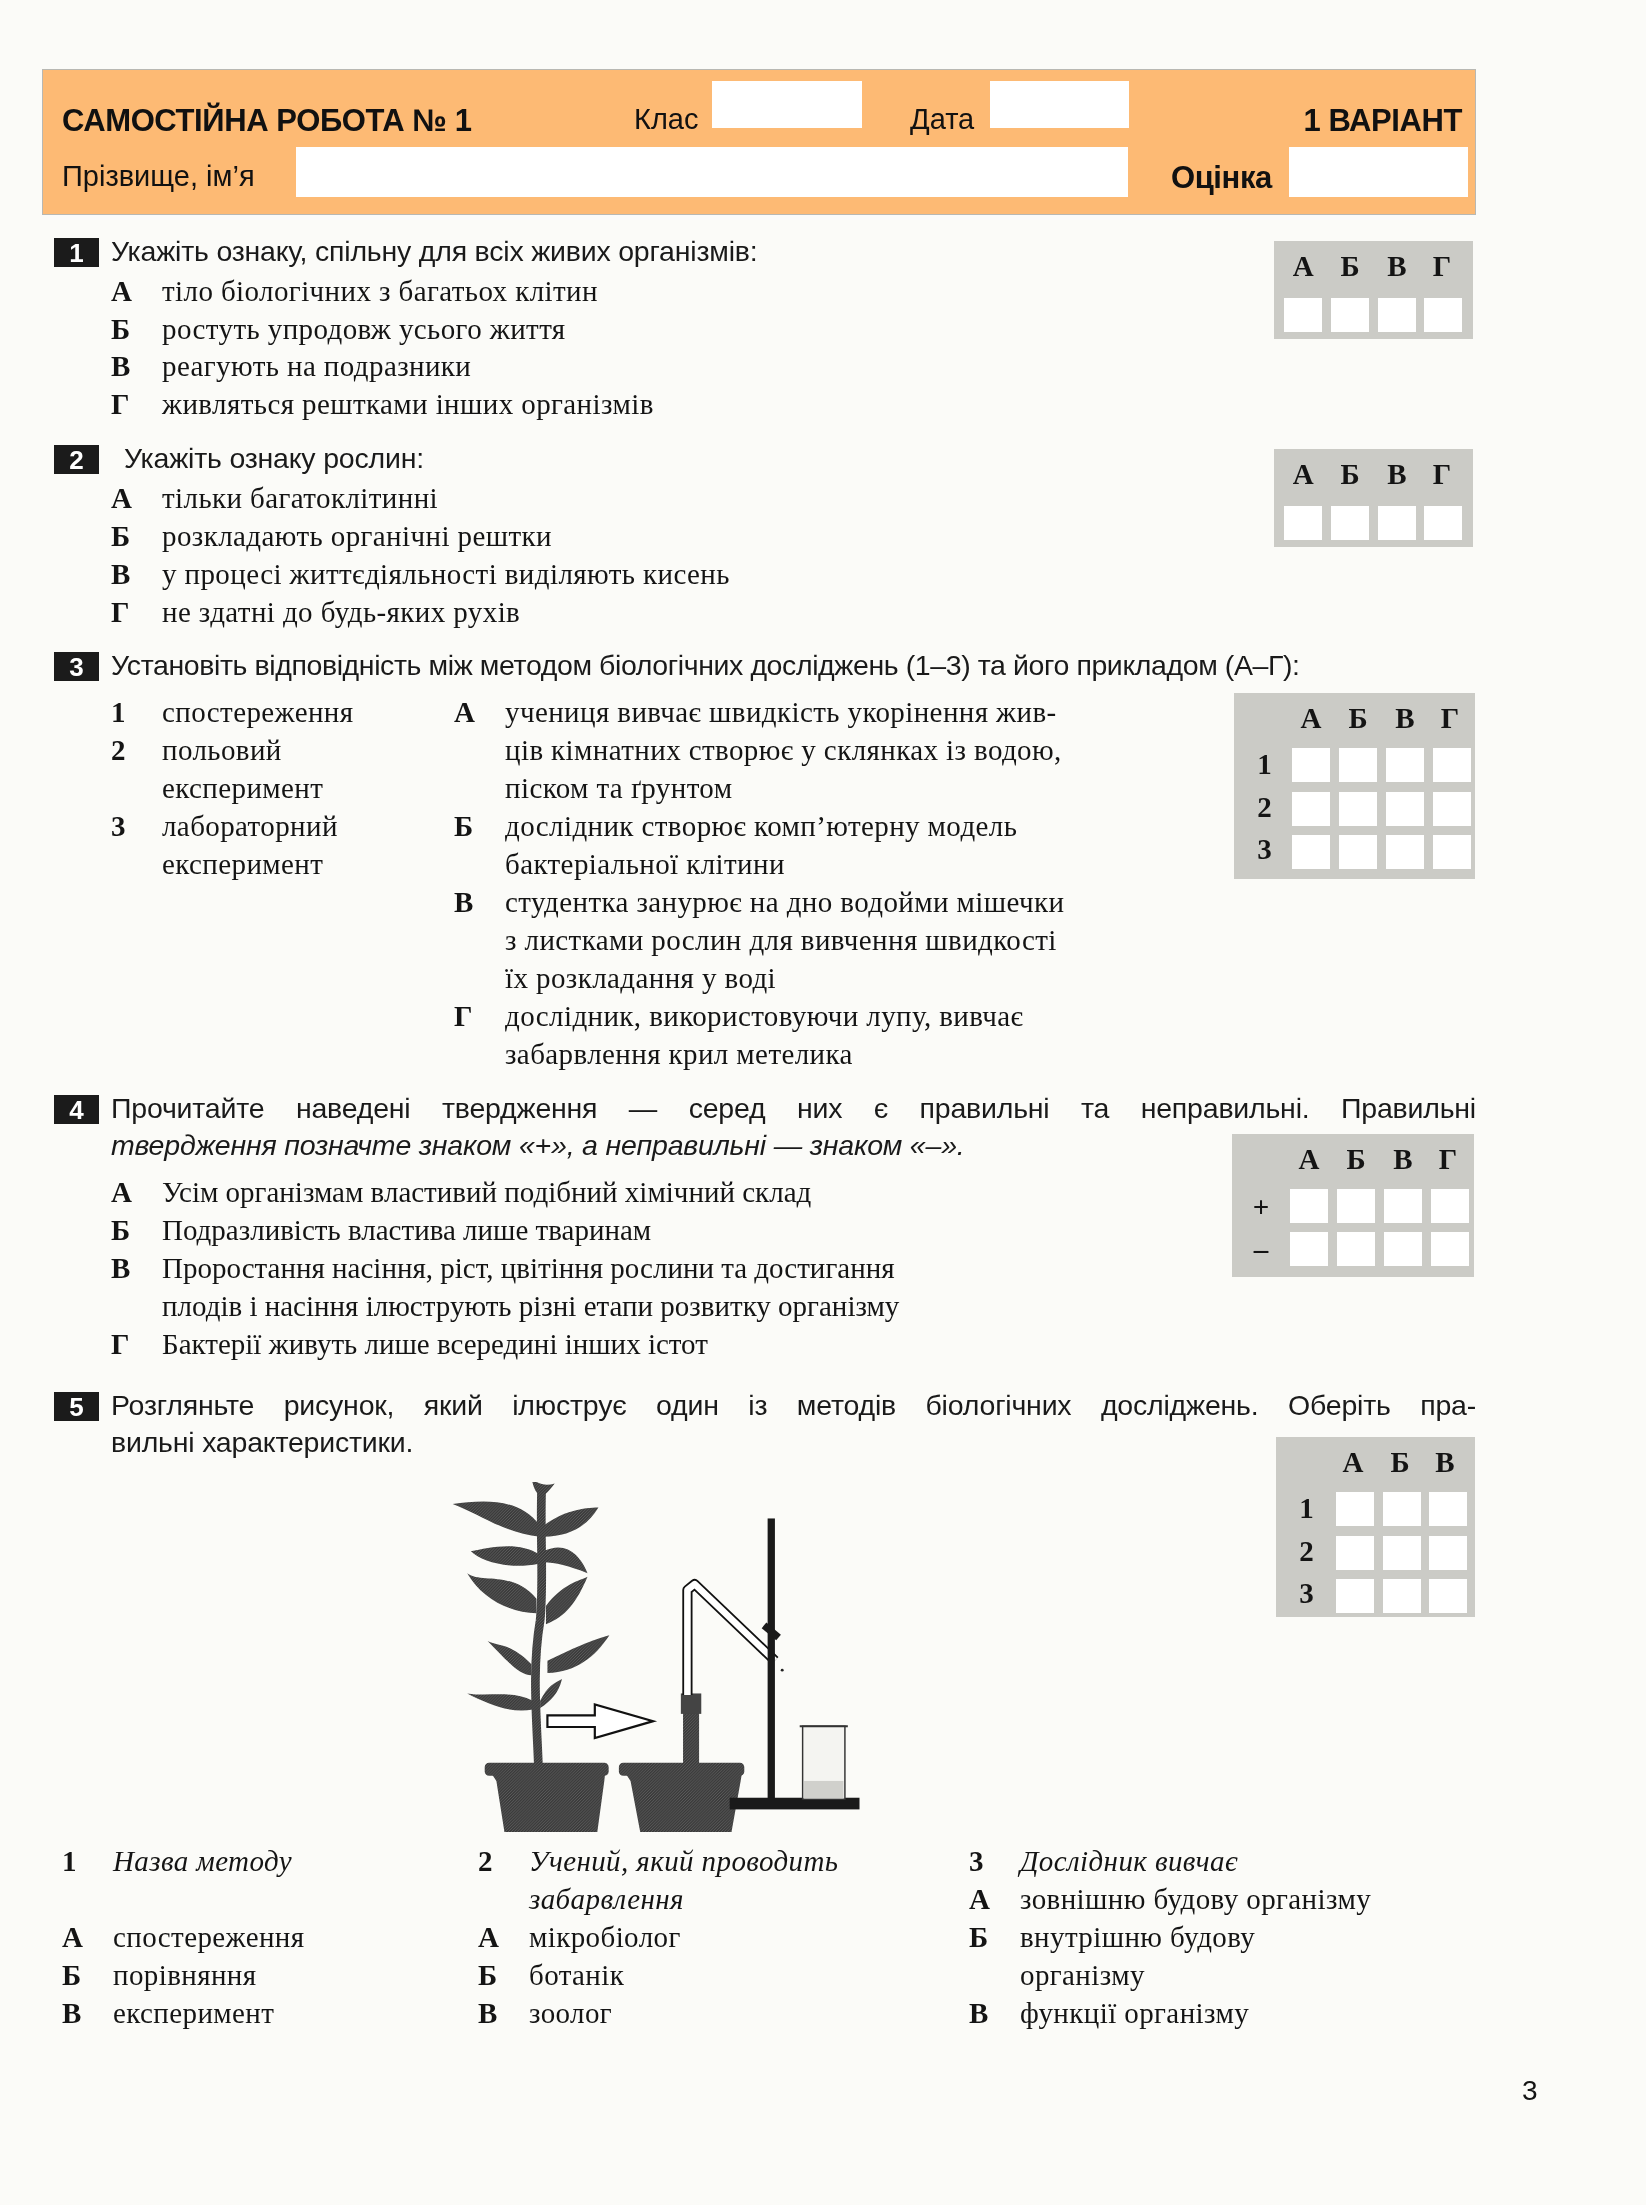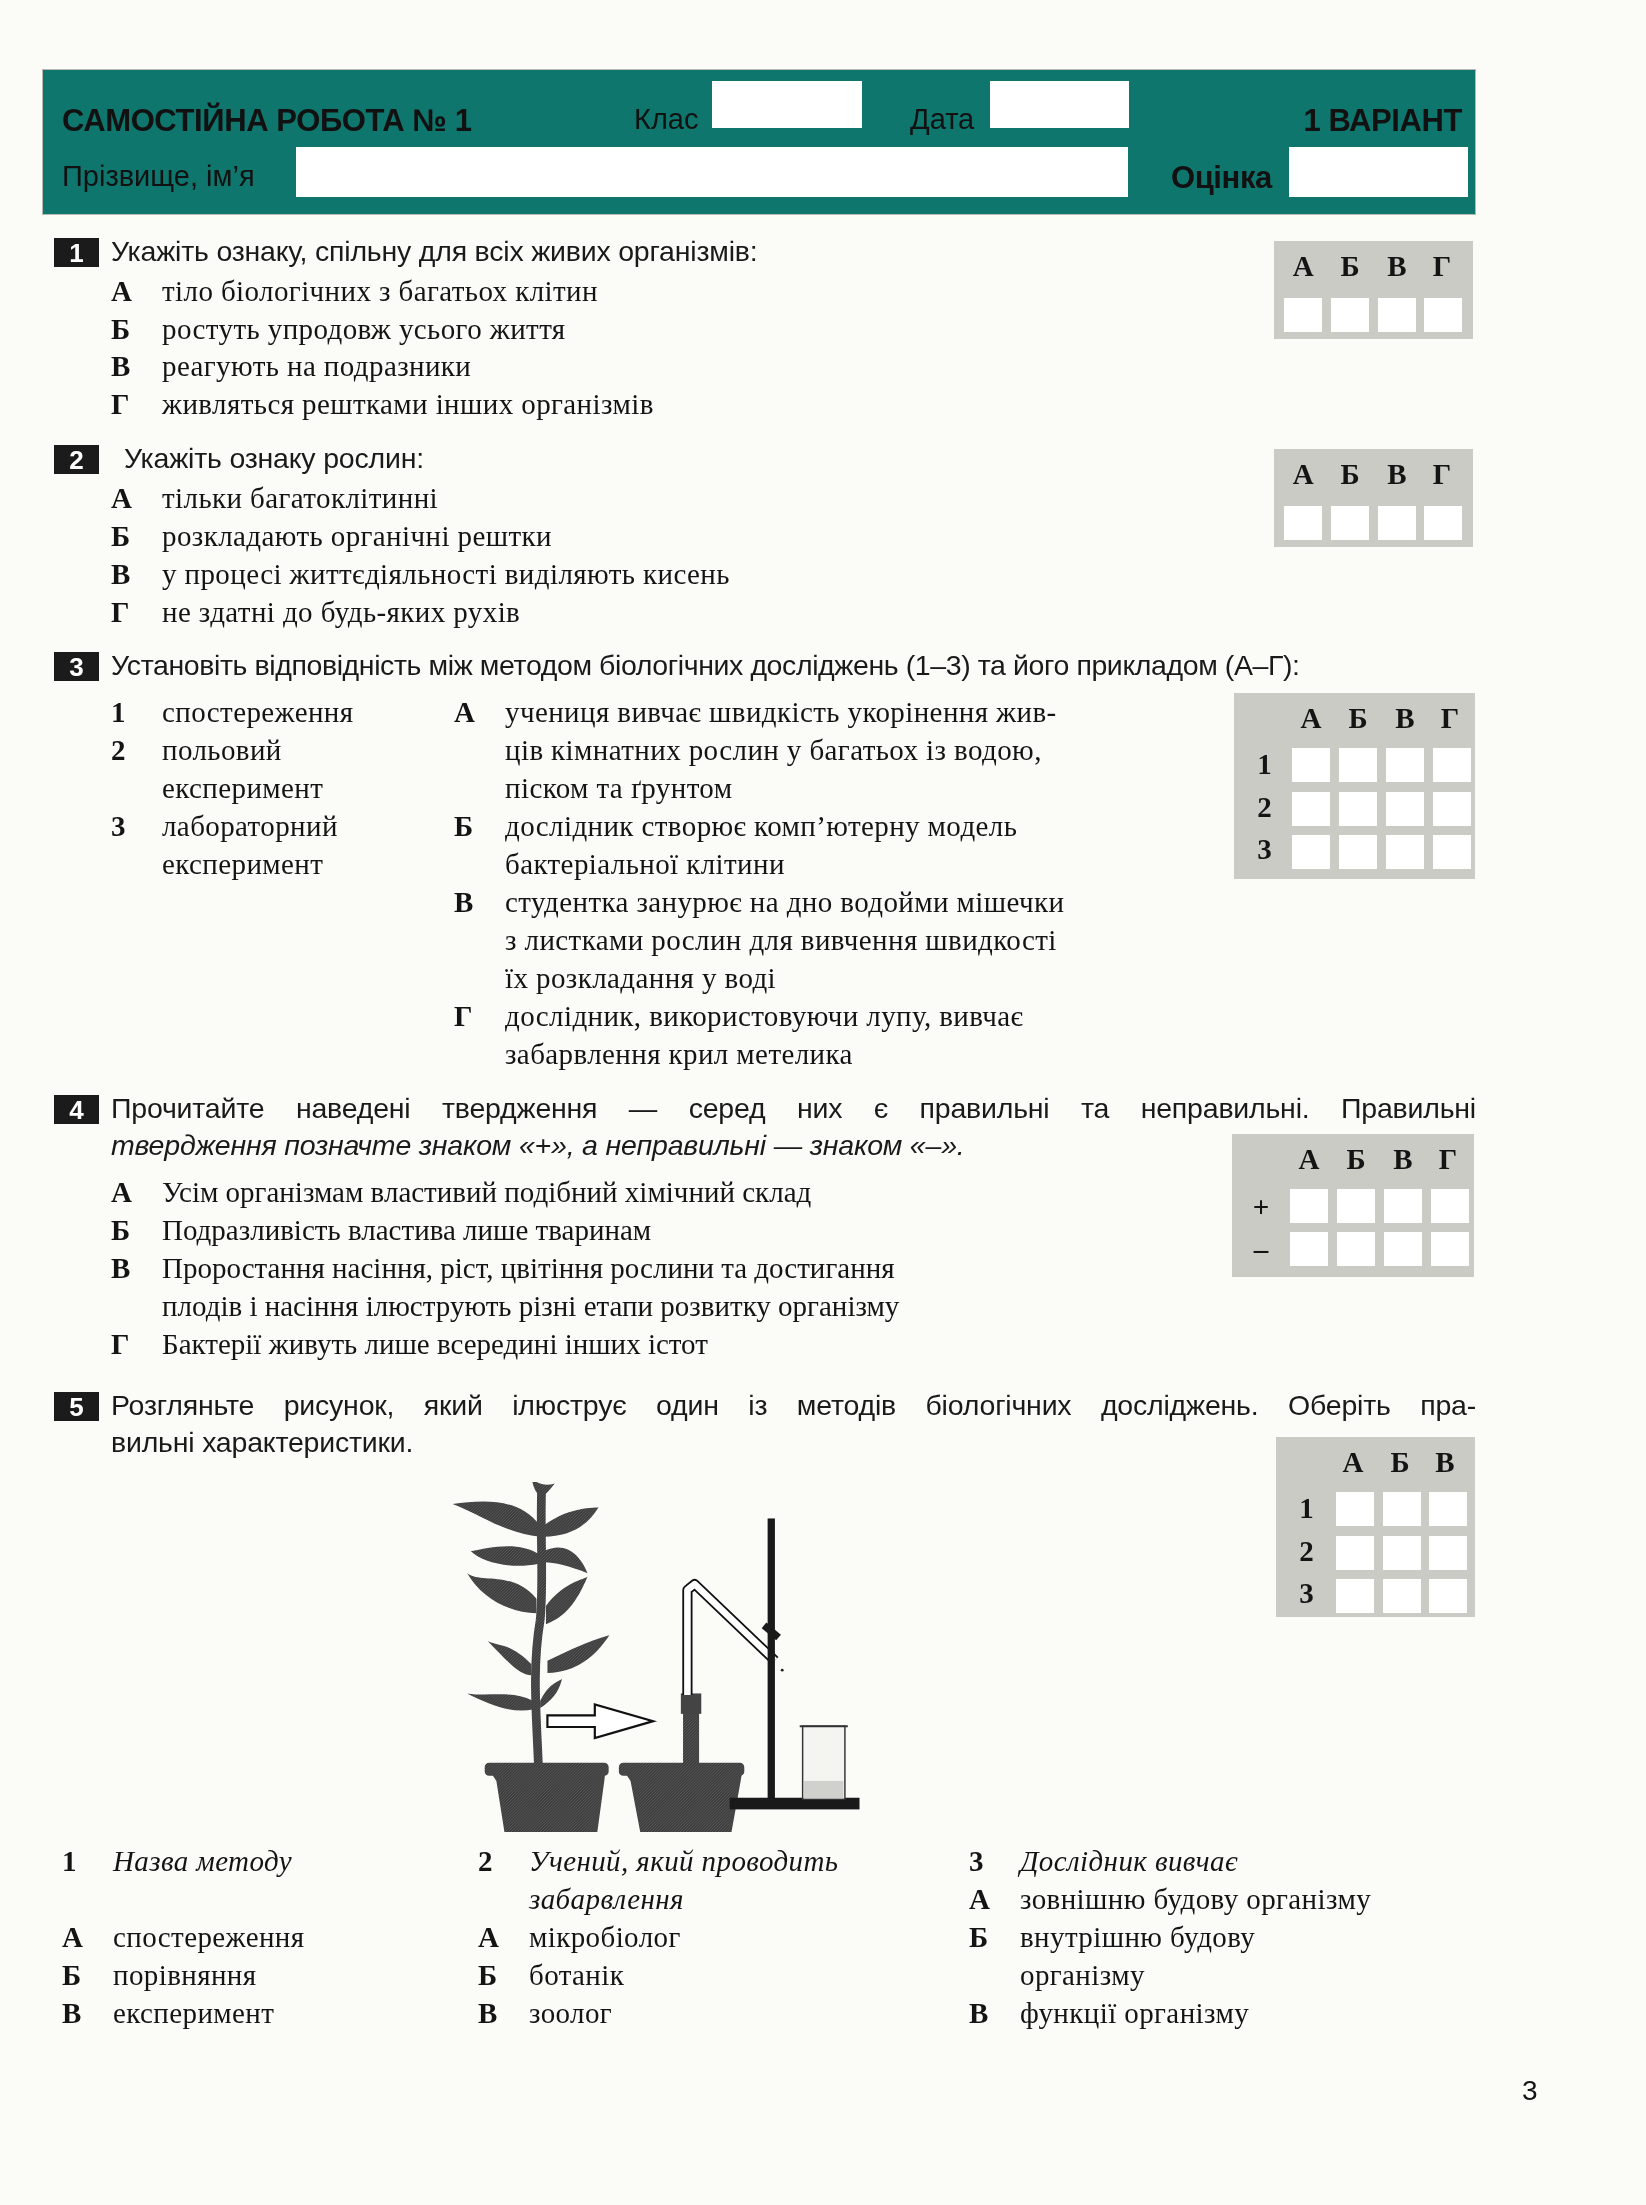--- a/index.html
+++ b/index.html
@@ -4,21 +4,21 @@
 <style>
   html, body { margin: 0; padding: 0; }
   body {
     width: 1646px; height: 2205px; position: relative; overflow: hidden;
     background: #fbfbf8; color: #141414;
     font-family: "Liberation Serif", "DejaVu Serif", serif;
   }
   .abs { position: absolute; }
 
   
-  #header { left: 42px; top: 69px; width: 1432px; height: 144px; background: #0f766e; border: 0.7px solid #b8b8b3; }
+  #header { left: 42px; top: 69px; width: 1432px; height: 144px; background: #fdba74; border: 0.7px solid #b8b8b3; }
   .hdr-text { position: absolute; font-family: "Liberation Sans", sans-serif; font-size: 29px; color: #111; white-space: nowrap; }
   .hdr-bold { font-weight: bold; font-size: 31px; letter-spacing: -0.4px; }
   .hdr-field { position: absolute; background: #ffffff; }
 
   
   .qnum {
     position: absolute; width: 45px; height: 29px; background: #1b1b1b; color: #fff;
     font-family: "Liberation Sans", sans-serif; font-weight: bold; font-size: 26px;
     text-align: center; line-height: 30px;
   }
@@ -150,21 +150,21 @@
     </div>
   <div class="q3left" style="left:111px; top:845px;">
       <span class="t">експеримент</span>
     </div>
 
   <div class="q3left" style="left:454px; top:693px;">
       <span class="n">А</span>
       <span class="t">учениця вивчає швидкість укорінення жив-</span>
     </div>
   <div class="q3left" style="left:454px; top:731px;">
-      <span class="t">ців кімнатних рослин у багатьох із водою,</span>
+      <span class="t">ців кімнатних створює у склянках із водою,</span>
     </div>
   <div class="q3left" style="left:454px; top:769px;">
       <span class="t">піском та ґрунтом</span>
     </div>
   <div class="q3left" style="left:454px; top:807px;">
       <span class="n">Б</span>
       <span class="t">дослідник створює комп’ютерну модель</span>
     </div>
   <div class="q3left" style="left:454px; top:845px;">
       <span class="t">бактеріальної клітини</span>

